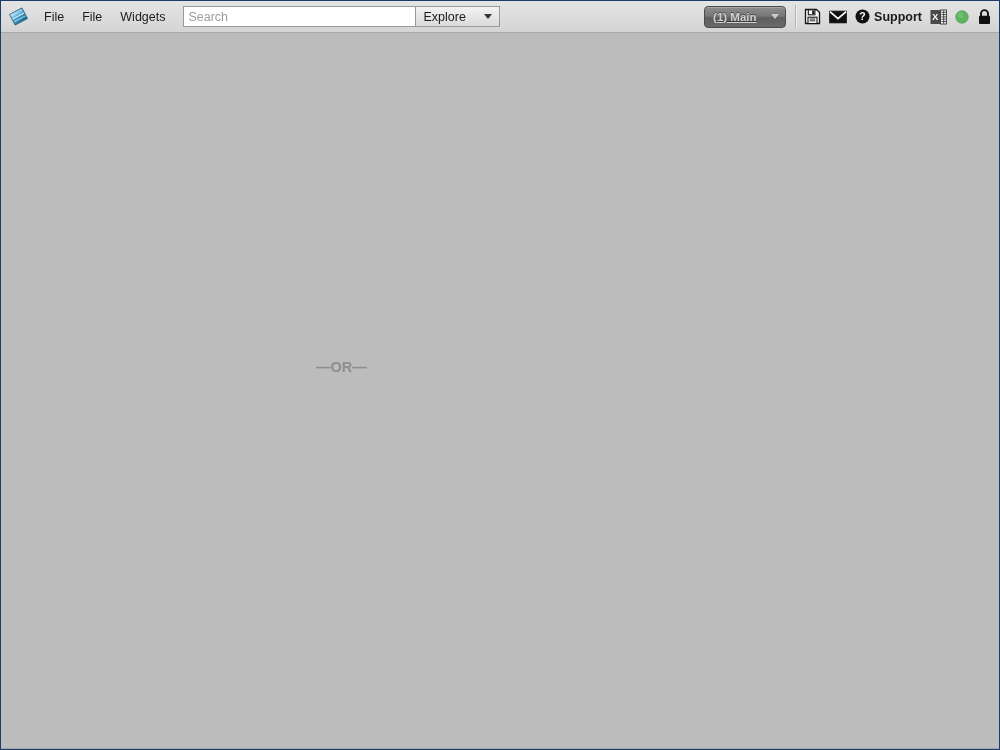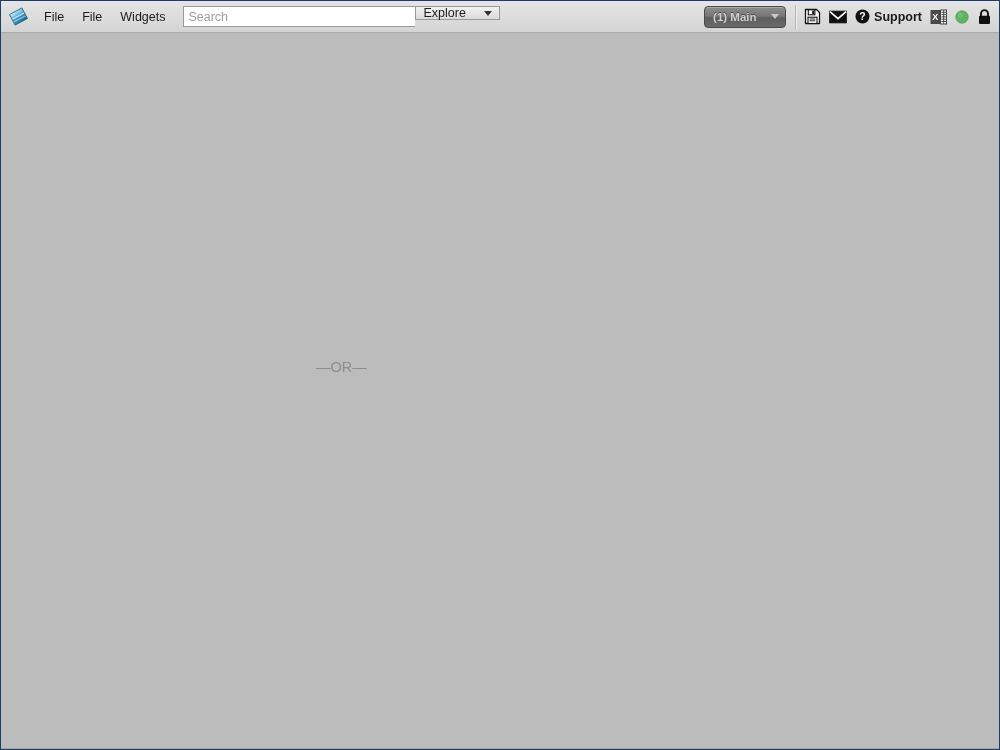--- a/index.html
+++ b/index.html
@@ -122,21 +122,21 @@
     background: #ffffff;
     font-size: 12.5px;
     font-family: "Liberation Sans", sans-serif;
     color: #222;
     padding: 0 4px;
     outline: none;
     border-radius: 0;
   }
   #search-input::placeholder { color: #9d9d9d; opacity: 1; }
   #explore-button {
-    height: 14px;
+    height: 21px;
     box-sizing: border-box;
     border: 1px solid #9a9a9a;
     background: linear-gradient(to bottom, #f2f2f2 0%, #e6e6e6 50%, #dadada 100%);
     font-size: 12.5px;
     color: #1b1b1b;
     display: flex;
     align-items: center;
     gap: 18px;
     padding: 0 7px;
     cursor: default;
@@ -167,20 +167,21 @@
     gap: 14px;
     cursor: default;
     box-shadow: inset 0 1px 0 rgba(255,255,255,0.25);
   }
   #workspace-select-label {
     color: #cfcfcf;
     font-size: 11.5px;
     font-weight: bold;
     white-space: nowrap;
     text-shadow: 0 -1px 0 rgba(0,0,0,0.4);
+    text-decoration: underline;
   }
   .caret-down-light {
     width: 0; height: 0;
     border-left: 4px solid transparent;
     border-right: 4px solid transparent;
     border-top: 5px solid #c9c9c9;
     flex: 0 0 auto;
   }
 
   #toolbar-divider {
@@ -261,21 +262,21 @@
     content: "\2022";
     position: absolute;
     left: 24px;
     top: -1px;
     font-size: 14px;
     color: #8e8e8e;
   }
   #empty-state-or {
     padding-left: 42px;
     font-size: 14.5px;
-    font-weight: normal;
+    font-weight: bold;
     color: #8e8e8e;
     margin: 12px 0 27px 0;
     line-height: 18px;
   }
   .em-italic { font-style: italic; }
 </style>
 </head>
 <body>
 
 <div id="app-window">

